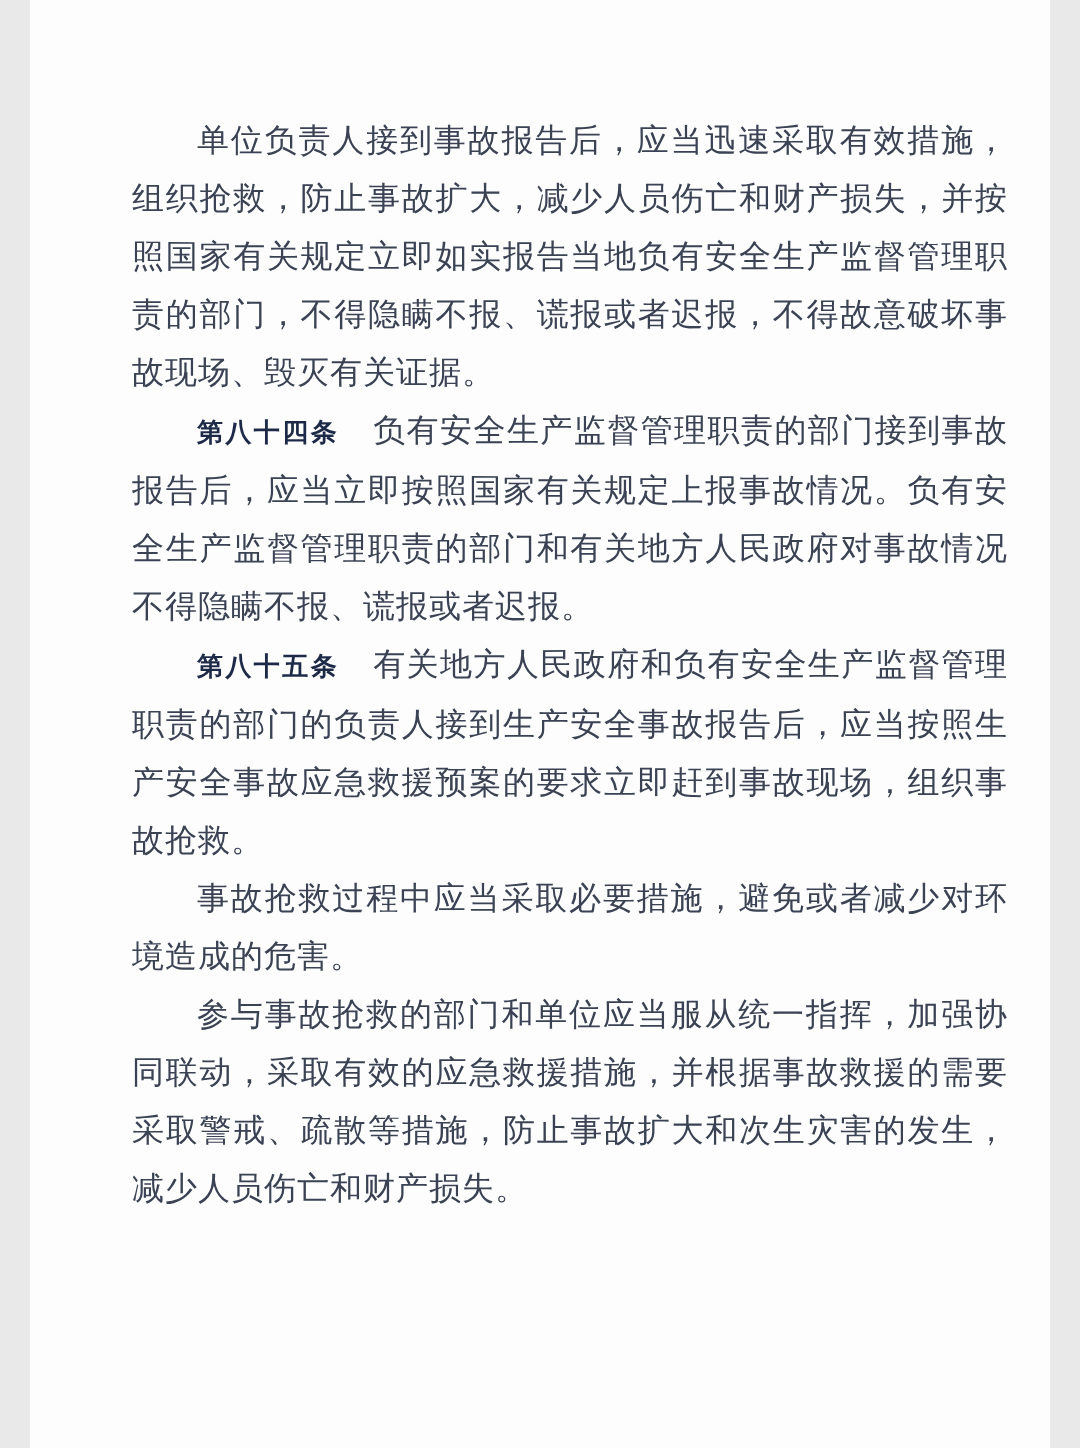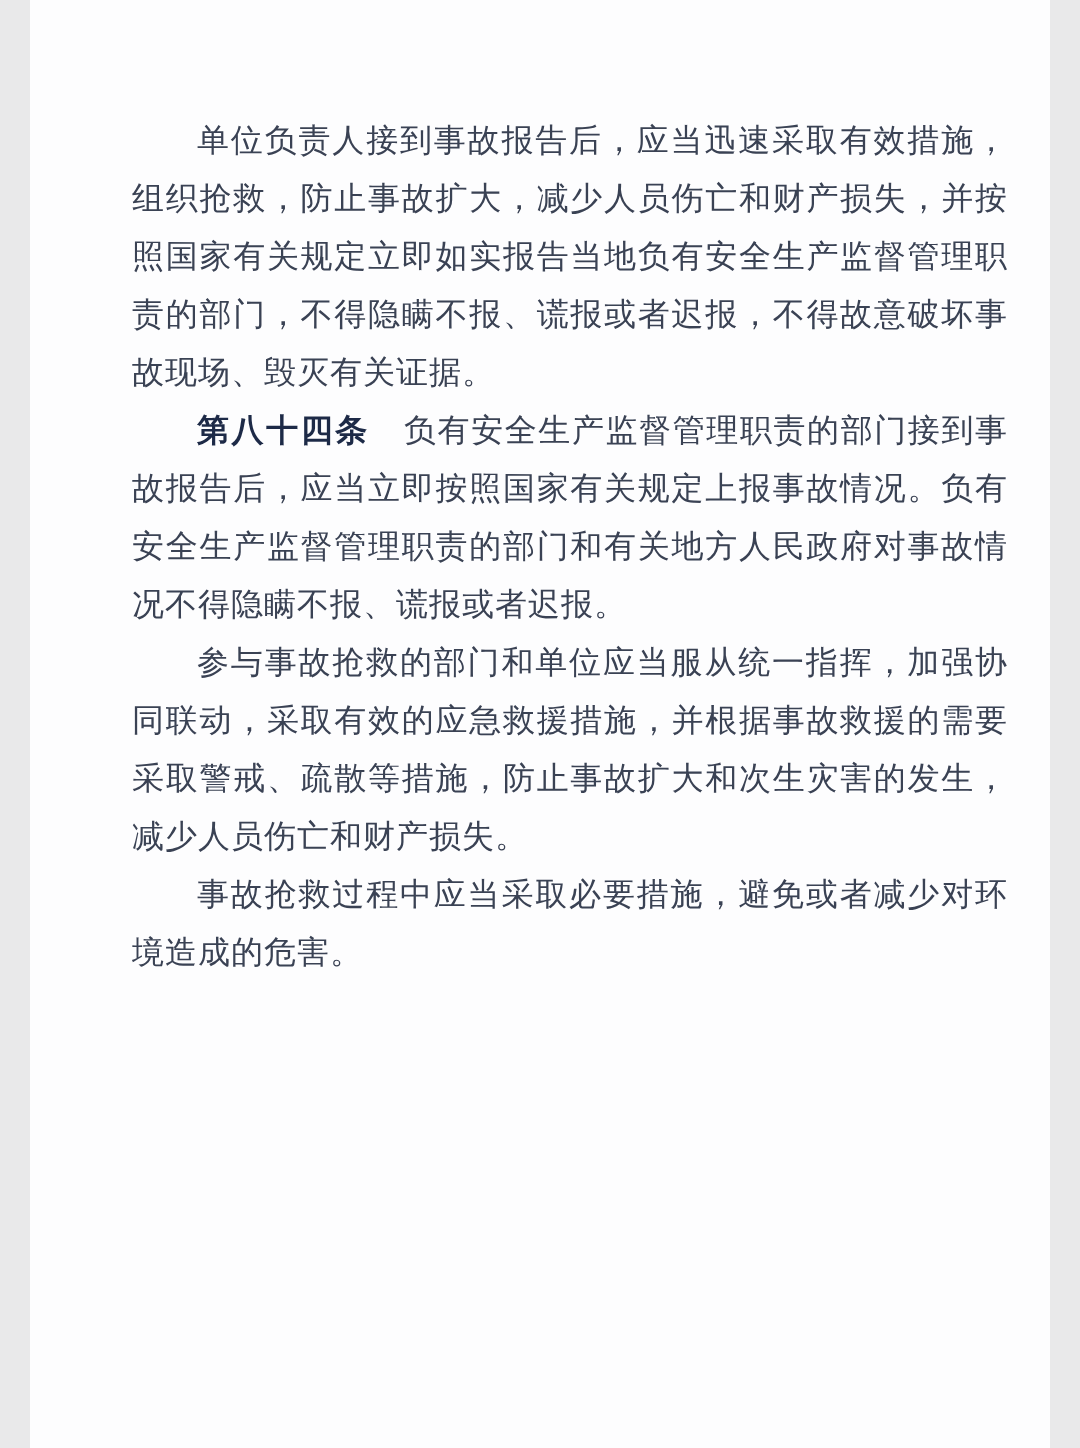--- a/index.html
+++ b/index.html
@@ -35,29 +35,30 @@
     text-justify: inter-character;
   }
   .para {
     margin: 0;
     padding: 0;
     text-indent: 65px;
   }
   .article-label {
     font-family: "Liberation Sans", "DejaVu Sans", sans-serif;
     font-weight: bold;
-    font-size: 32px;
+    font-size: 26px;
     letter-spacing: 2px;
     color: var(--heading);
     margin-right: 34px;
   }
 </style>
 </head>
 <body>
 
 <div class="page">
   <div class="doc-body">
       <p class="para"><span>单位负责人接到事故报告后，应当迅速采取有效措施，组织抢救，防止事故扩大，减少人员伤亡和财产损失，并按照国家有关规定立即如实报告当地负有安全生产监督管理职责的部门，不得隐瞒不报、谎报或者迟报，不得故意破坏事故现场、毁灭有关证据。</span></p>
       <p class="para"><span class="article-label">第八十四条</span><span>负有安全生产监督管理职责的部门接到事故报告后，应当立即按照国家有关规定上报事故情况。负有安全生产监督管理职责的部门和有关地方人民政府对事故情况不得隐瞒不报、谎报或者迟报。</span></p>
+      <p class="para"><span class="article-label">第八十五条</span><span>有关地方人民政府和负有安全生产监督管理职责的部门的负责人接到生产安全事故报告后，应当按照生产安全事故应急救援预案的要求立即赶到事故现场，组织事故抢救。</span></p>
+      <p class="para"><span>事故抢救过程中应当采取必要措施，避免或者减少对环境造成的危害。</span></p>
       <p class="para"><span>参与事故抢救的部门和单位应当服从统一指挥，加强协同联动，采取有效的应急救援措施，并根据事故救援的需要采取警戒、疏散等措施，防止事故扩大和次生灾害的发生，减少人员伤亡和财产损失。</span></p>
-      <p class="para"><span>事故抢救过程中应当采取必要措施，避免或者减少对环境造成的危害。</span></p>
     </div>
 </div>
 
 </body></html>

